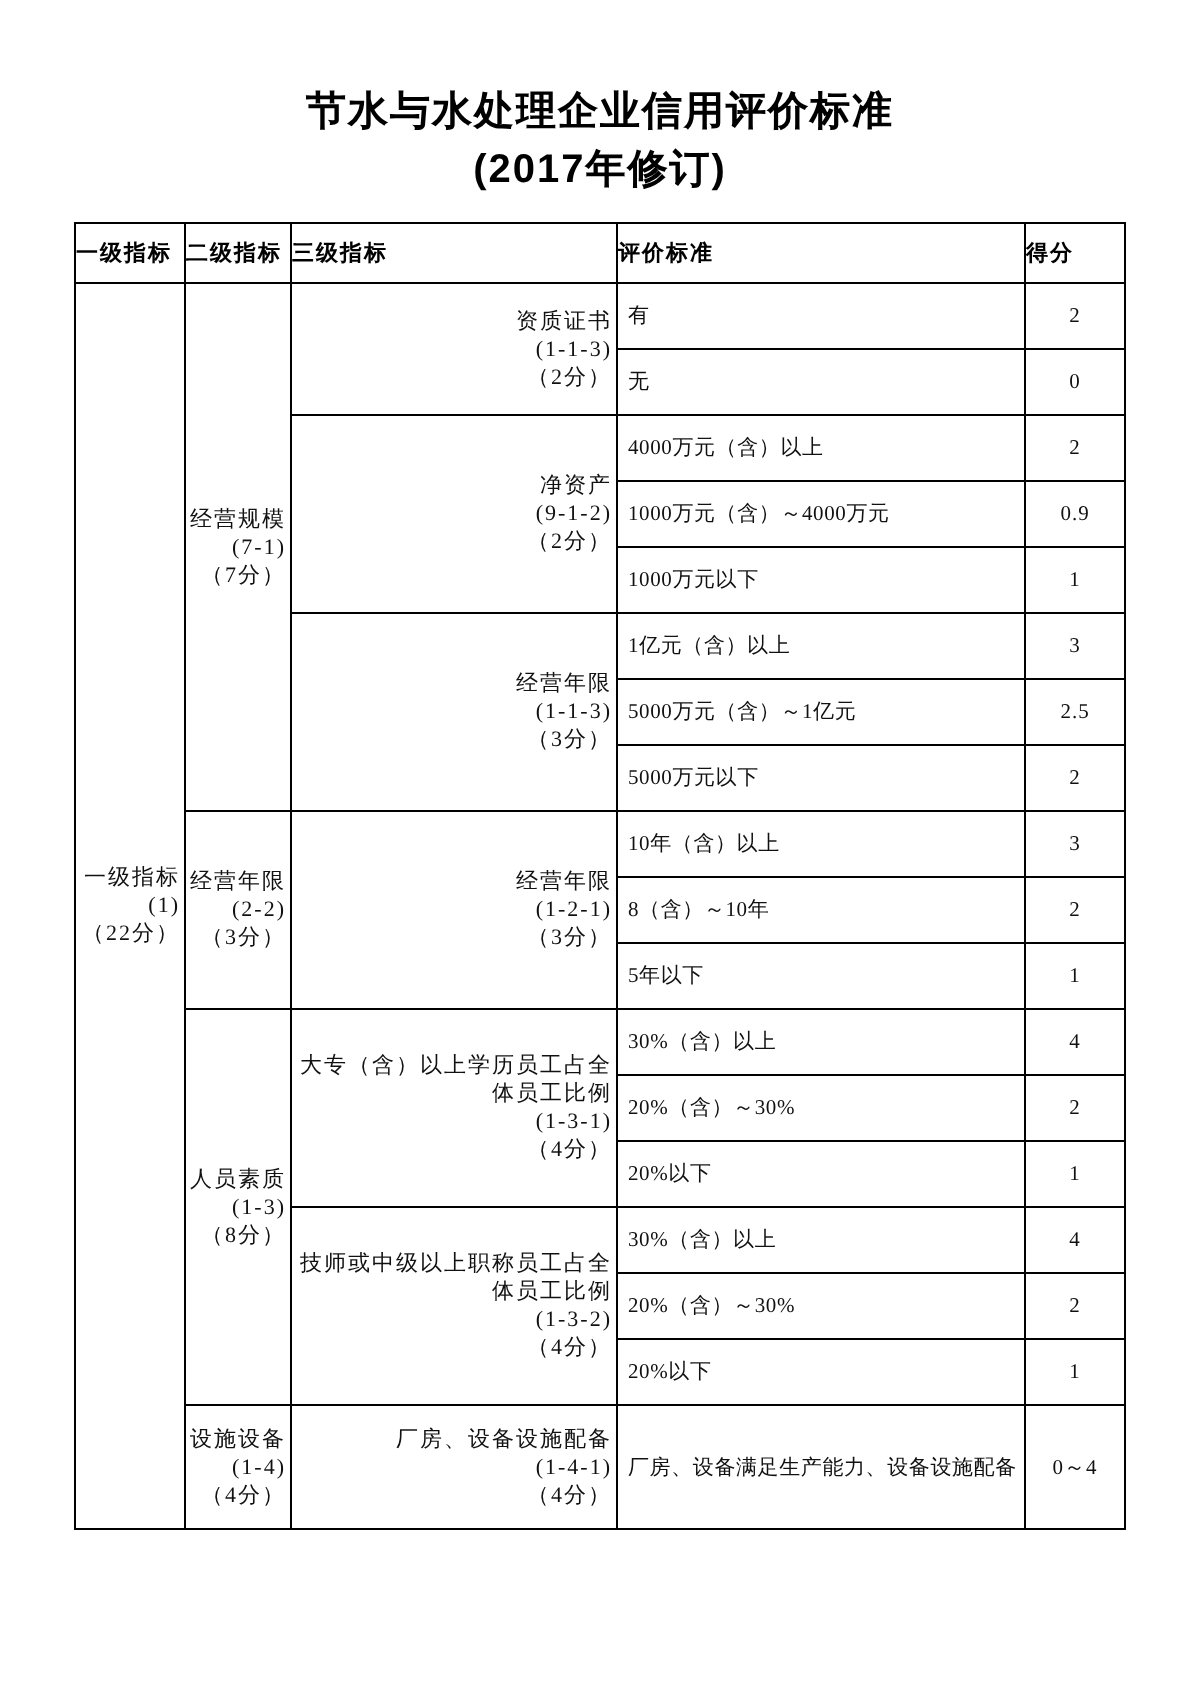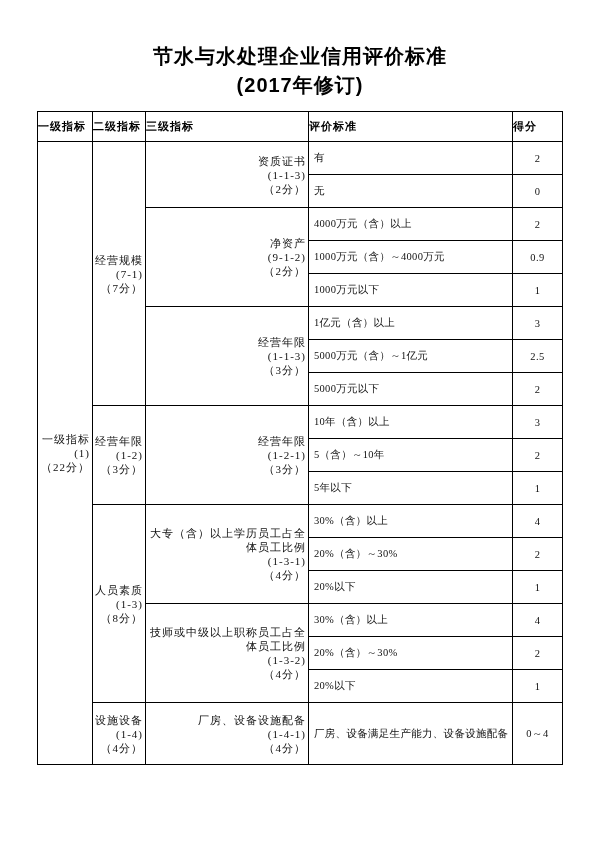--- a/index.html
+++ b/index.html
@@ -138,33 +138,33 @@
         <td class="crit">5000万元（含）～1亿元</td>
         <td class="score">2.5</td>
       </tr>
       <tr>
         <td class="crit">5000万元以下</td>
         <td class="score">2</td>
       </tr>
       <tr>
         <td class="lv" rowspan="3">
           <span class="line">经营年限</span>
-          <span class="line">(1-2)</span>
+          <span class="line">(2-2)</span>
           <span class="line">（3分）</span>
         </td>
         <td class="lv" rowspan="3">
           <span class="line">经营年限</span>
           <span class="line">(1-2-1)</span>
           <span class="line">（3分）</span>
         </td>
         <td class="crit">10年（含）以上</td>
         <td class="score">3</td>
       </tr>
       <tr>
-        <td class="crit">5（含）～10年</td>
+        <td class="crit">8（含）～10年</td>
         <td class="score">2</td>
       </tr>
       <tr>
         <td class="crit">5年以下</td>
         <td class="score">1</td>
       </tr>
       <tr>
         <td class="lv" rowspan="6">
           <span class="line">人员素质</span>
           <span class="line">(1-3)</span>

